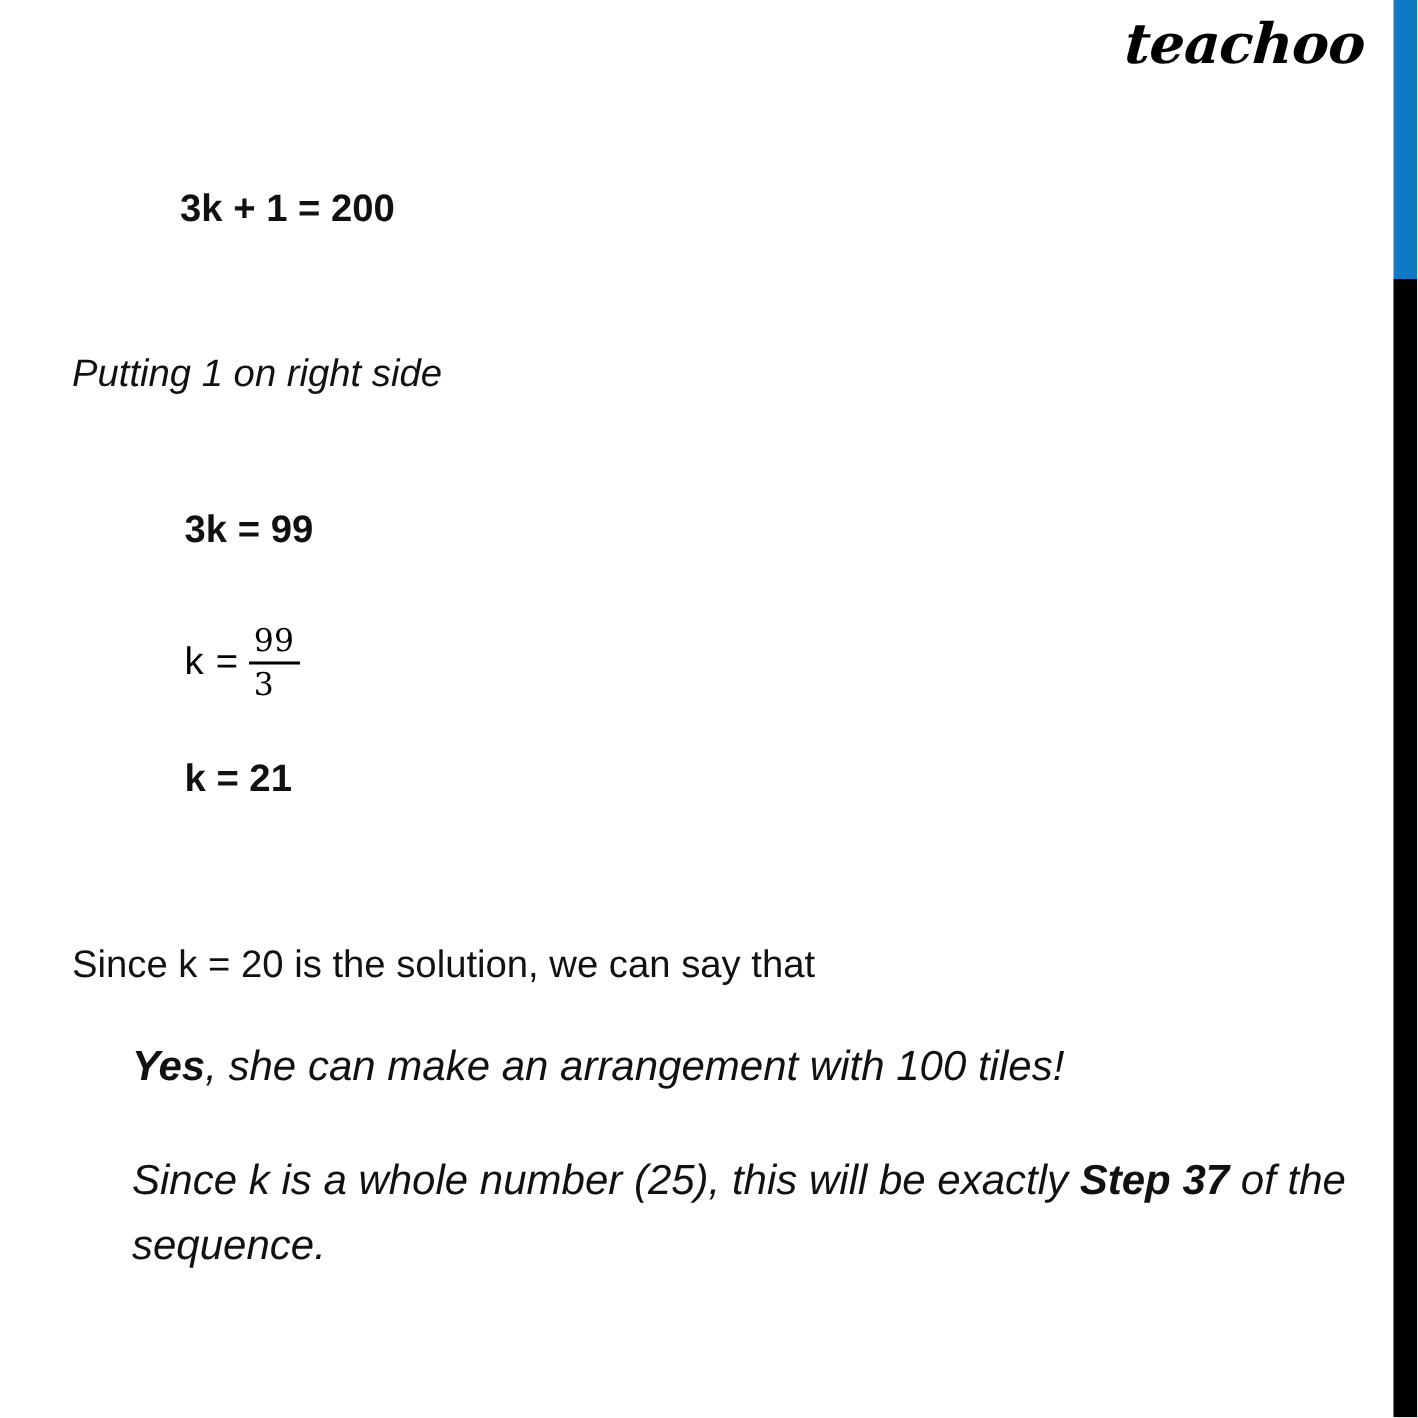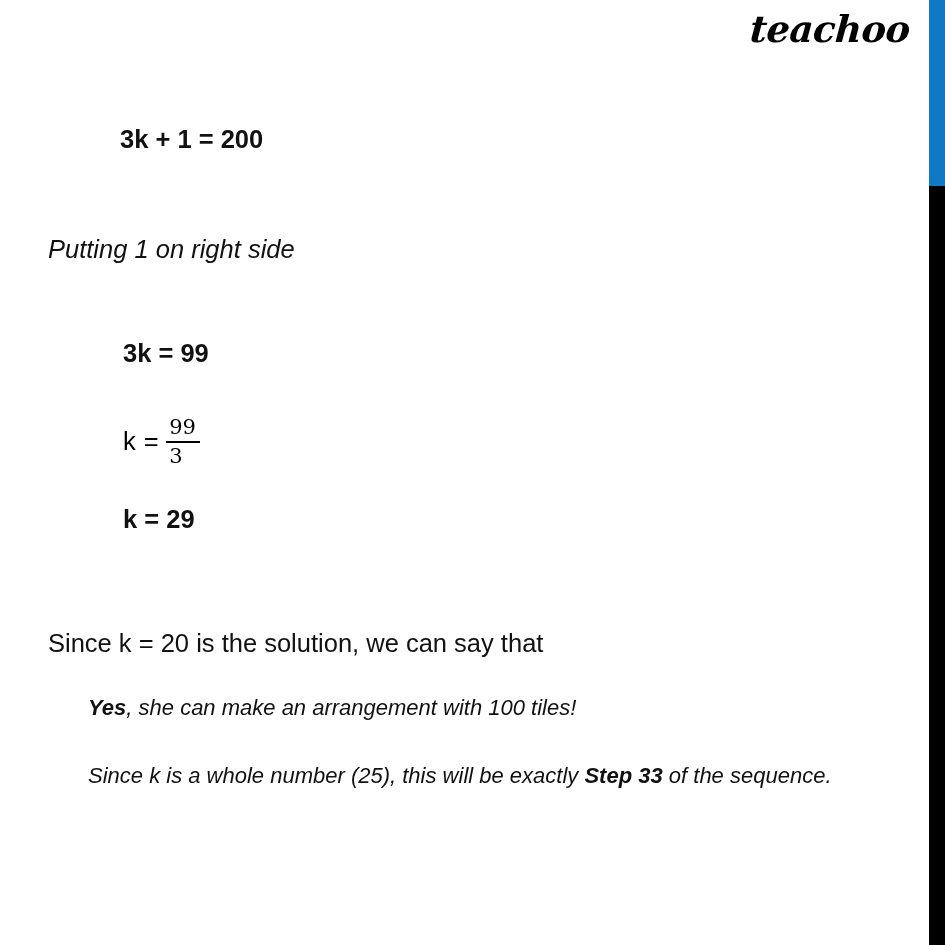--- a/index.html
+++ b/index.html
@@ -52,21 +52,21 @@
     right: 40px;
   }
 
   .line {
     font-size: 25.5px;
     line-height: 1;
     color: #111111;
     white-space: nowrap;
   }
   .para {
-    font-size: 22px;
+    font-size: 28px;
     line-height: 1;
     color: #111111;
   }
   .ital   { font-style: italic; margin-top: 44px; }
   .bold   { font-weight: bold; }
   .bi     { font-weight: bold; font-style: italic; }
 
   
   .gap-solving   { height: 41px; }
   .gap-eq1       { height: 40px; }
@@ -141,26 +141,26 @@
     <div class="frac-row">
       <span class="frac-lhs">k =</span>
       <span class="frac">
         <span class="num">99</span>
         <span class="bar"></span>
         <span class="den">3</span>
       </span>
     </div>
     <div class="gap-frac"></div>
 
-    <div class="line bold indent-2">k = 29</div>
+    <div class="line bold indent-2">k = 21</div>
 
     <div class="gap-bigbreak"></div>
 
     <div class="line">Since k = 20 is the solution, we can say that</div>
     <div class="gap-since"></div>
 
     <div class="para indent-3"><span class="bi">Yes</span><span class="ital">, she can make an arrangement with 100 tiles!</span></div>
     <div class="gap-yes"></div>
 
-    <div class="para indent-3" style="line-height:1.55;"><span class="ital">Since k is a whole number (25), this will be exactly </span><span class="bi">Step 33</span><span class="ital"> of the sequence.</span></div>
+    <div class="para indent-3" style="line-height:1.55;"><span class="ital">Since k is a whole number (25), this will be exactly </span><span class="bi">Step 37</span><span class="ital"> of the sequence.</span></div>
 
   </div>
 </div>
 
 </body></html>

